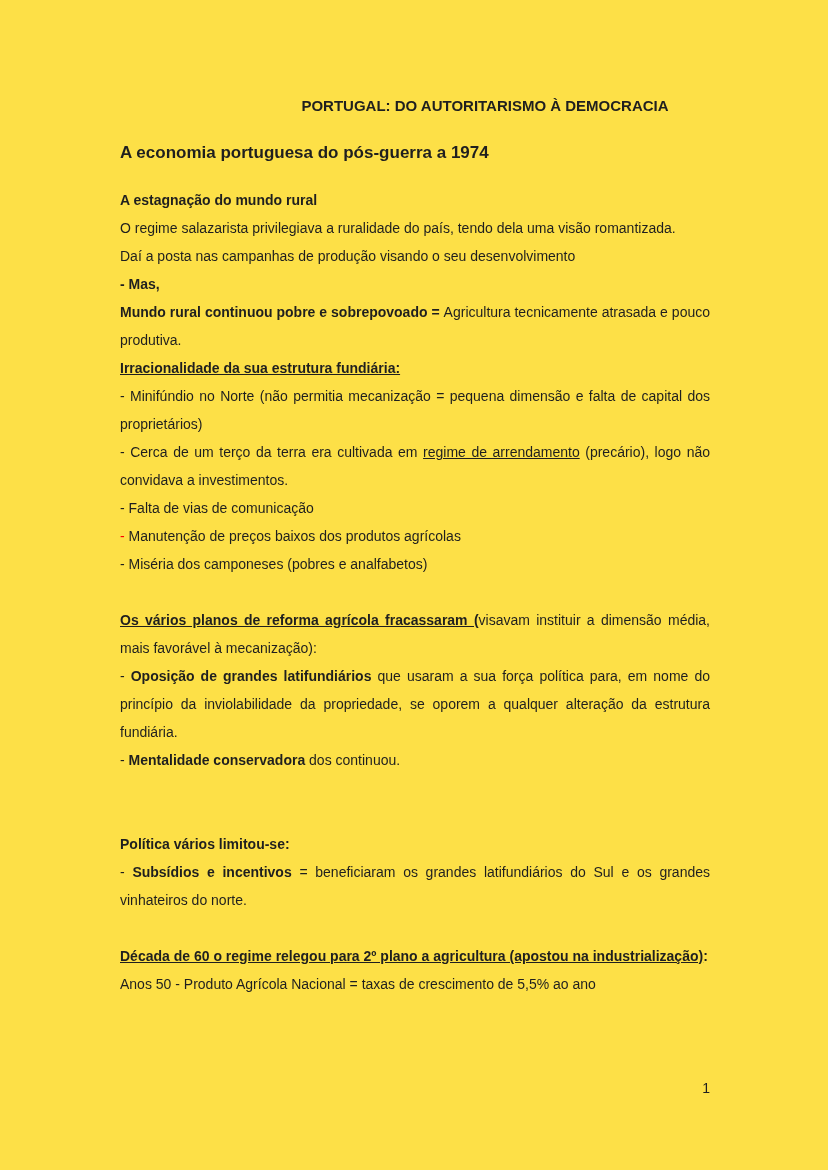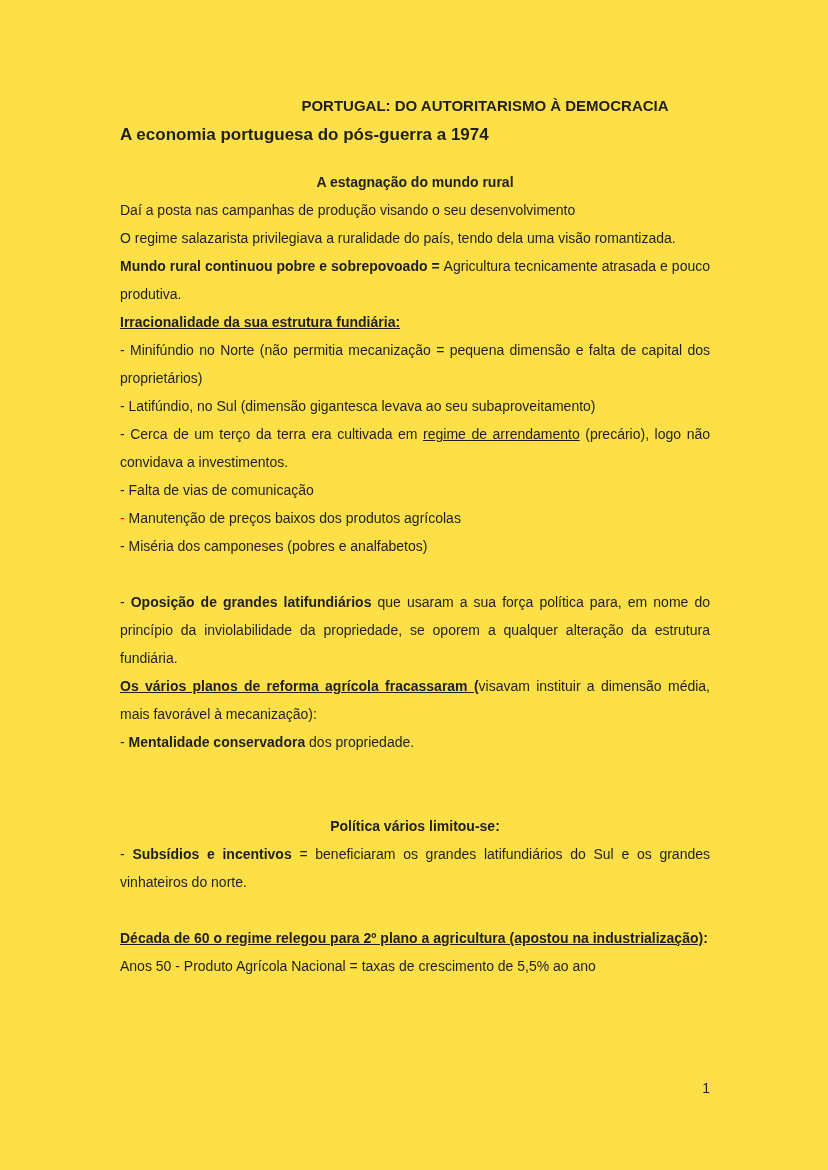--- a/index.html
+++ b/index.html
@@ -26,23 +26,24 @@
     font-size: 15px;
     font-weight: bold;
     text-align: center;
     margin-left: 140px;
     line-height: 28px;
   }
   .heading {
     font-size: 17px;
     font-weight: bold;
     line-height: 30px;
+    margin-top: 18px;
   }
   .subhead { margin-top: 18px; }
-  .bold { font-weight: bold; text-align: center; }
+  .bold { font-weight: bold; }
   .red { color: #ff0000; }
   .underline { text-decoration: underline; }
   .justify { text-align: justify; }
   .spacer-1 { height: 28px; }
   .spacer-2 { height: 56px; }
   .page-number {
     position: absolute;
     right: 118px;
     top: 1074px;
     line-height: 28px;
@@ -54,49 +55,49 @@
 
 <div class="page">
   <div class="content">
 
     <p class="title">PORTUGAL: DO AUTORITARISMO À DEMOCRACIA</p>
 
     <p class="heading">A economia portuguesa do pós-guerra a 1974</p>
 
     <p class="bold subhead">A estagnação do mundo rural</p>
 
+    <p>O regime salazarista privilegiava a ruralidade do país, tendo dela uma visão romantizada.</p>
+
     <p>Daí a posta nas campanhas de produção visando o seu desenvolvimento</p>
 
-    <p>O regime salazarista privilegiava a ruralidade do país, tendo dela uma visão romantizada.</p>
-
+    <p class="bold">- Mas,</p>
 
     <p class="justify"><span class="bold">Mundo rural continuou pobre e sobrepovoado = </span><span>Agricultura tecnicamente atrasada e pouco produtiva.</span></p>
 
 
     <p><span class="bold underline">Irracionalidade da sua estrutura fundiária:</span></p>
 
     <p class="justify">- Minifúndio no Norte (não permitia mecanização = pequena dimensão e falta de capital dos proprietários)</p>
 
-    <p>- Latifúndio, no Sul (dimensão gigantesca levava ao seu subaproveitamento)</p>
 
     <p class="justify"><span>- Cerca de um terço da terra era cultivada em </span><span class="underline">regime de arrendamento</span><span> (precário), logo não convidava a investimentos.</span></p>
 
     <p>- Falta de vias de comunicação</p>
 
     <p><span class="red">- </span><span>Manutenção de preços baixos dos produtos agrícolas</span></p>
 
     <p>- Miséria dos camponeses (pobres e analfabetos)</p>
 
     <div class="spacer-1"></div>
 
+    <p class="justify"><span class="bold underline">Os vários planos de reforma agrícola fracassaram (</span><span>visavam instituir a dimensão média, mais favorável à mecanização):</span></p>
+
     <p class="justify"><span>- </span><span class="bold">Oposição de grandes latifundiários </span><span>que usaram a sua força política para, em nome do princípio da inviolabilidade da propriedade, se oporem a qualquer alteração da estrutura fundiária.</span></p>
 
-    <p class="justify"><span class="bold underline">Os vários planos de reforma agrícola fracassaram (</span><span>visavam instituir a dimensão média, mais favorável à mecanização):</span></p>
-
-    <p><span>- </span><span class="bold">Mentalidade conservadora</span><span> dos propriedade.</span></p>
+    <p><span>- </span><span class="bold">Mentalidade conservadora</span><span> dos continuou.</span></p>
 
     <div class="spacer-2"></div>
 
     <p class="bold">Política vários limitou-se:</p>
 
     <p class="justify"><span>- </span><span class="bold">Subsídios e incentivos</span><span> = beneficiaram os grandes latifundiários do Sul e os grandes vinhateiros do norte.</span></p>
 
     <div class="spacer-1"></div>
 
     <p><span class="bold underline">Década de 60 o regime relegou para 2º plano a agricultura (apostou na industrialização)</span><span class="bold">:</span></p>

